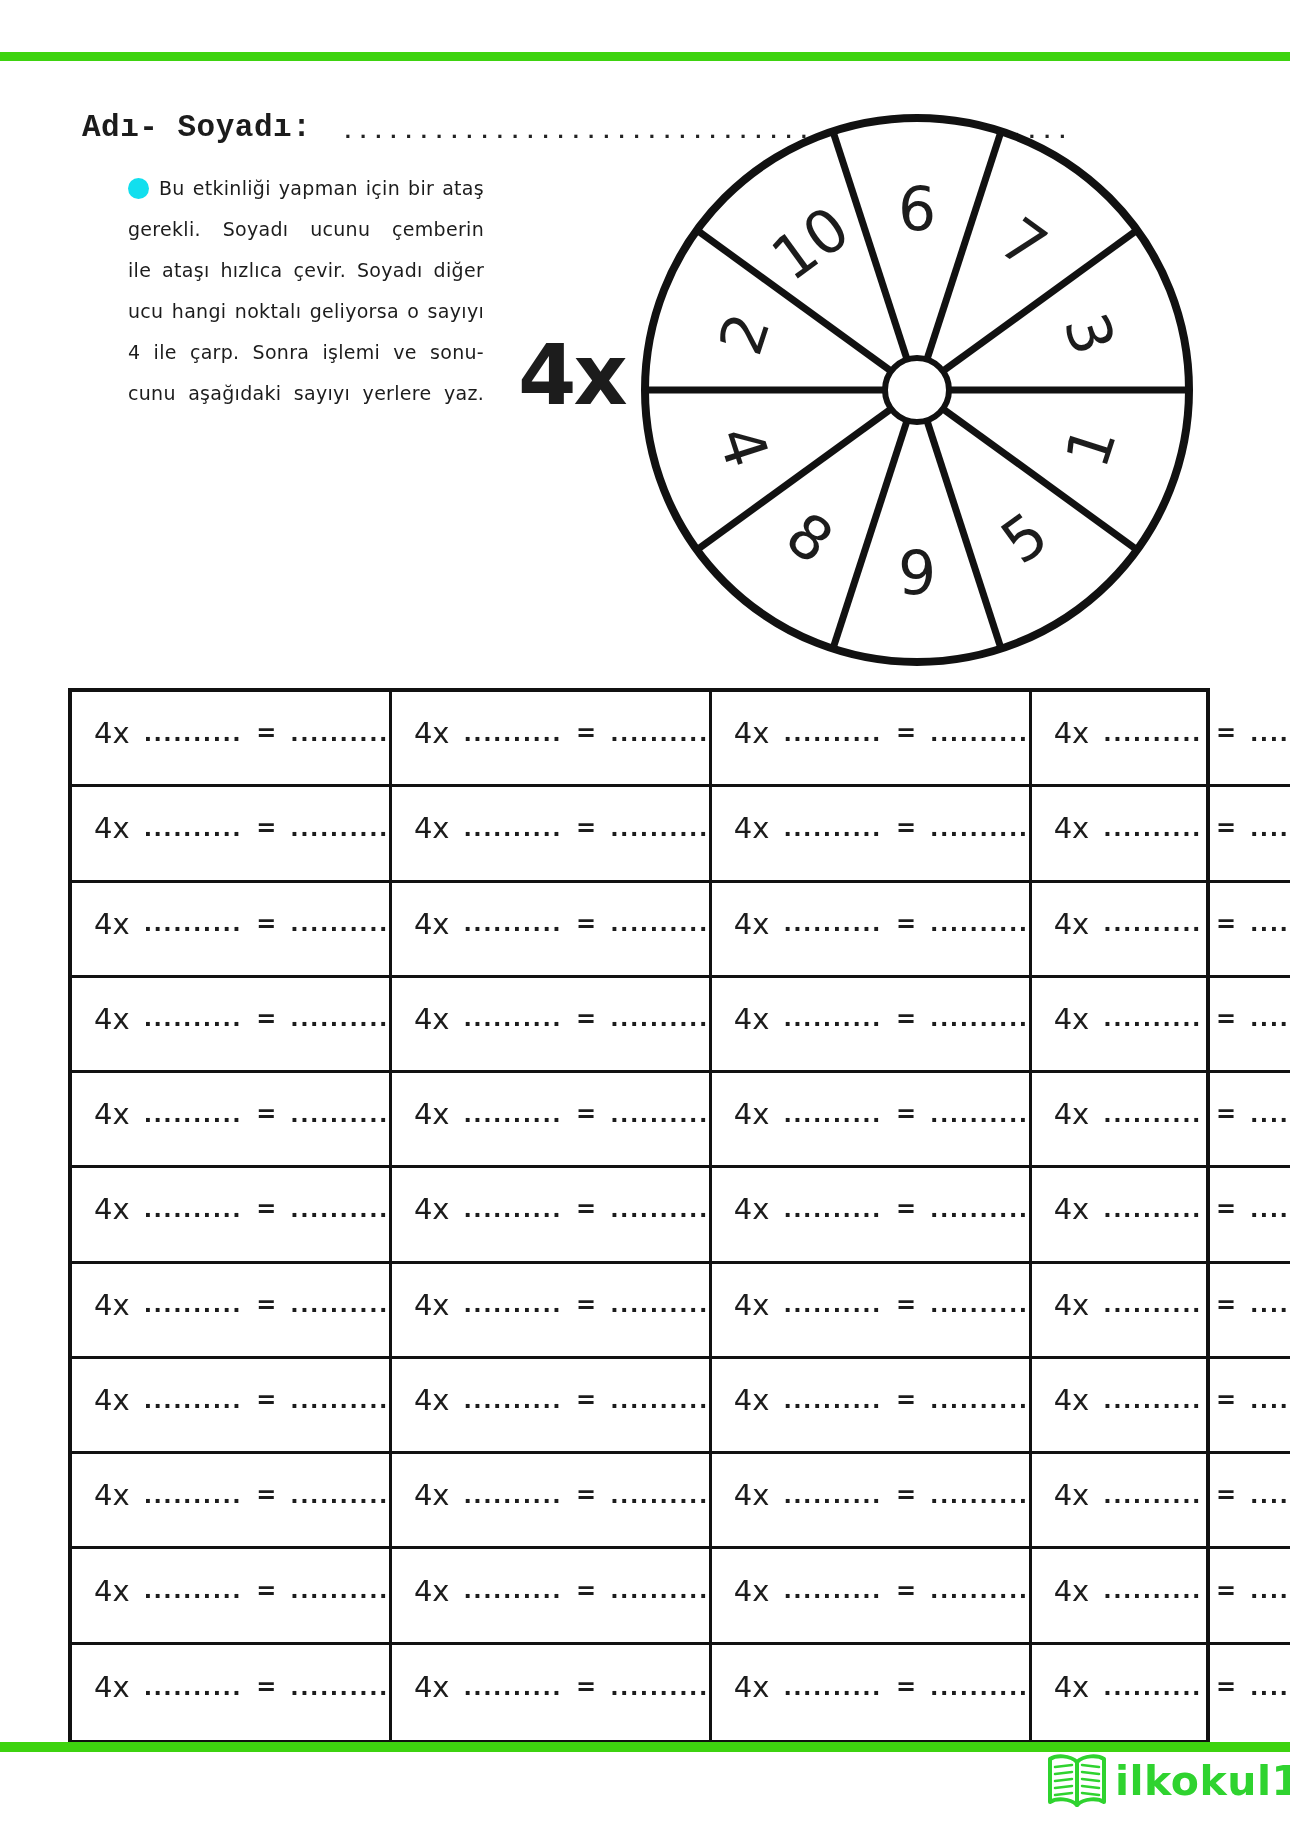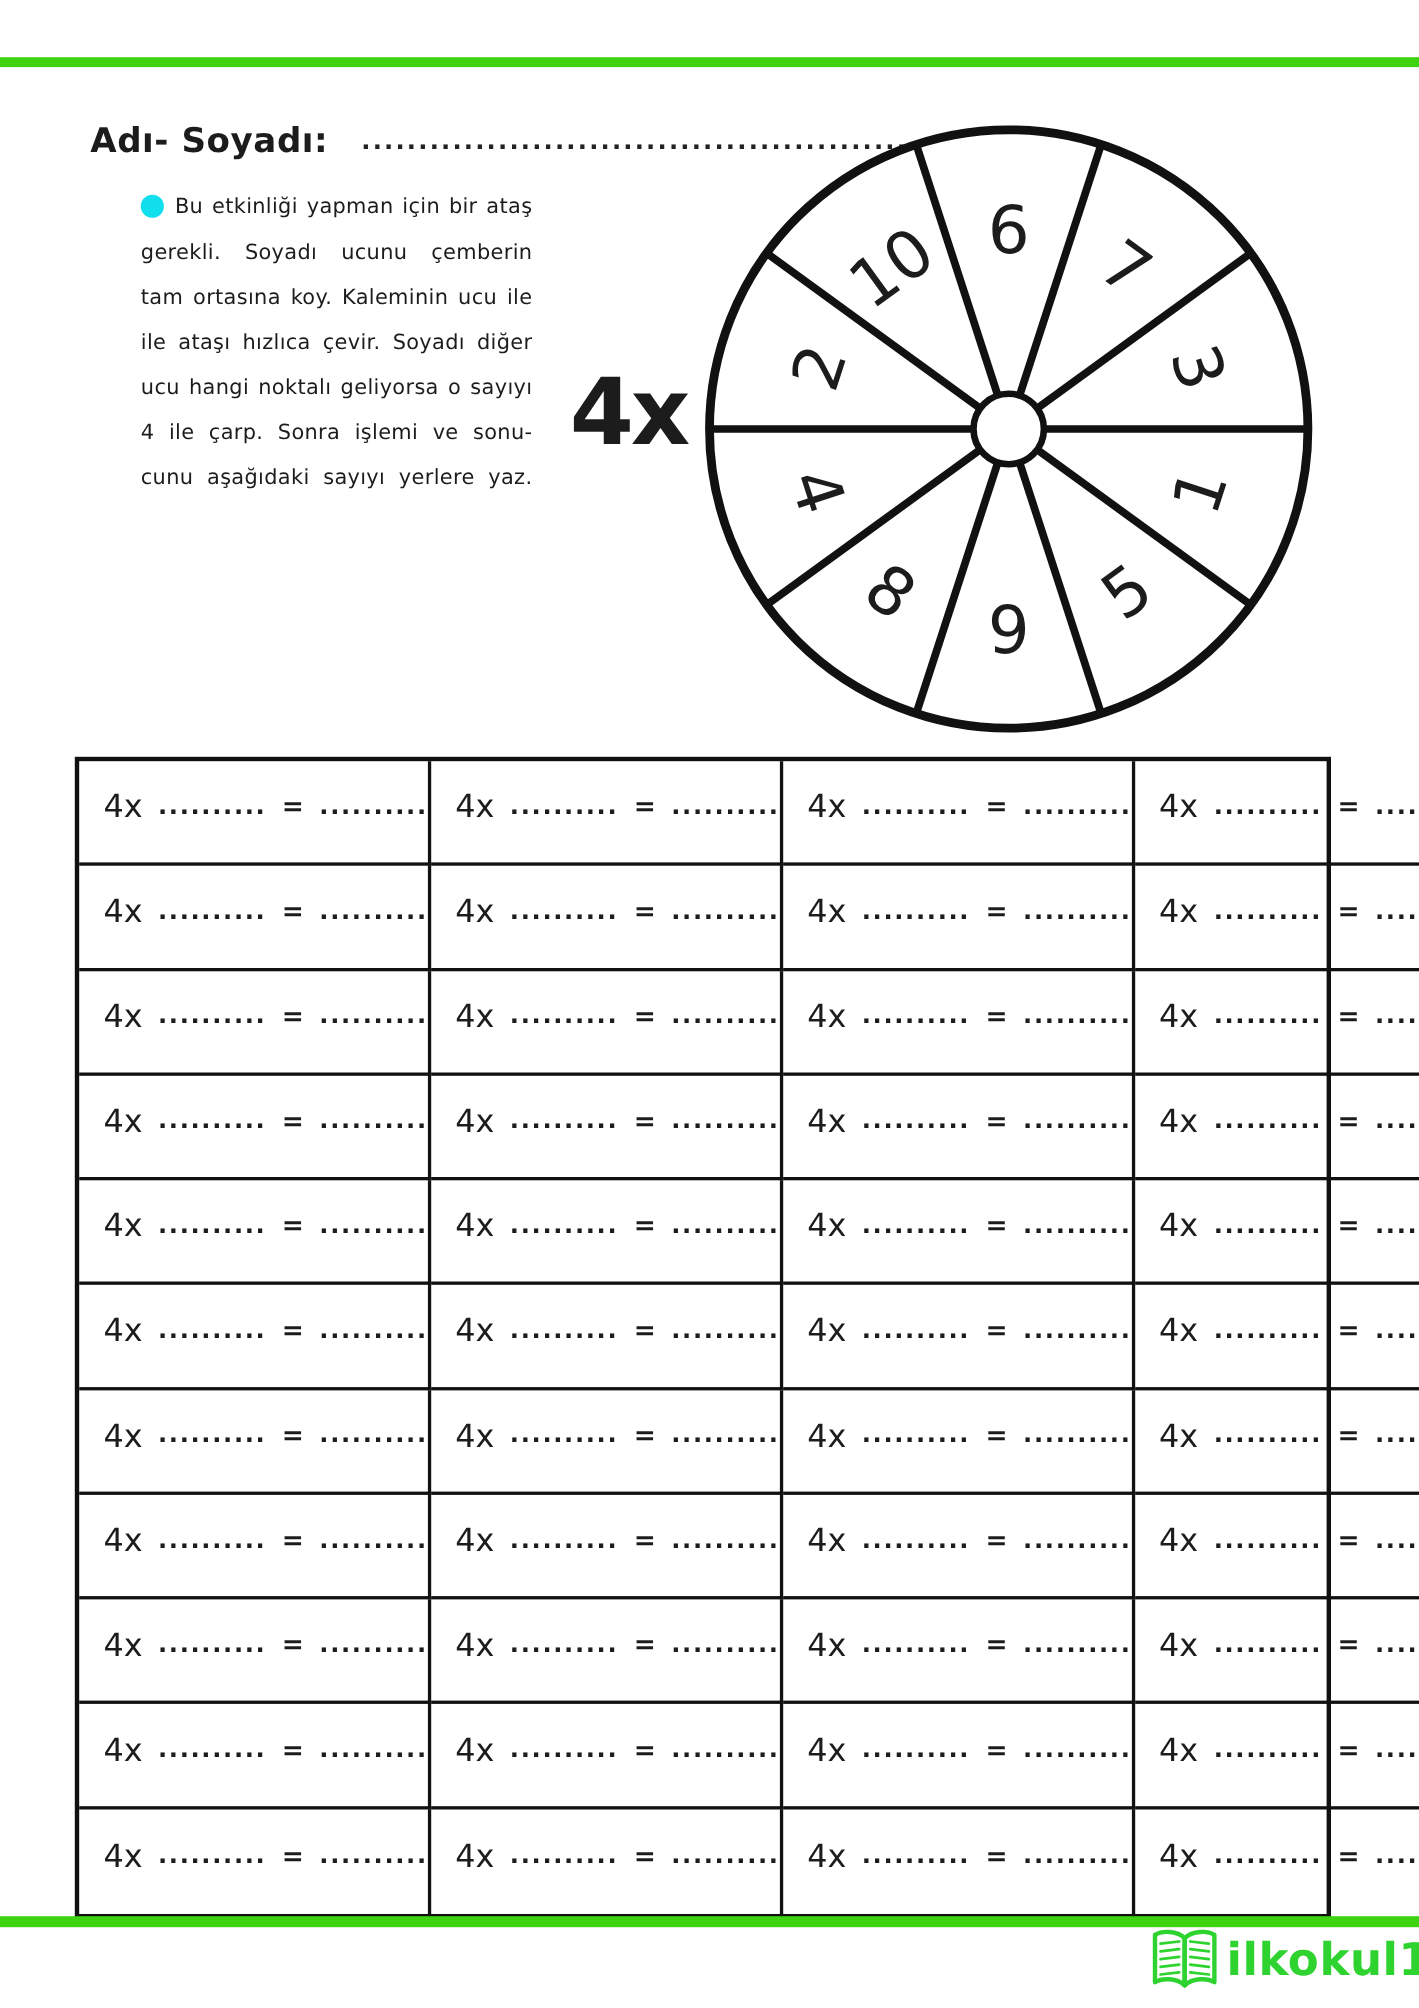--- a/index.html
+++ b/index.html
@@ -4,21 +4,21 @@
 <style>
   html,body{margin:0;padding:0;}
   body{
     width:1290px;height:1825px;position:relative;background:#ffffff;
     font-family:"DejaVu Sans",sans-serif;color:#1c1c1c;overflow:hidden;
   }
   .green-bar{position:absolute;left:0;width:1290px;background:var(--green,#3ed30f);}
   #green-bar-top{top:52px;height:9px;}
   #green-bar-bottom{top:1742px;height:10px;}
 
-  .name-row{position:absolute;left:82px;top:110px;display:flex;align-items:center;gap:30px;}
+  .name-row{position:absolute;left:82px;top:110px;display:flex;align-items:flex-end;gap:30px;font-family:Liberation Mono, monospace;}
   .name-label{font-size:31px;font-weight:700;letter-spacing:0.5px;}
   .name-dots{font-size:22px;font-weight:700;letter-spacing:2px;color:#222;}
 
   .instructions{position:absolute;left:82px;top:168px;width:402px;}
   .instr-line{
     font-size:19px;line-height:41px;white-space:normal;
     text-align:justify;text-align-last:justify;letter-spacing:0.3px;margin-left:46px;
   }
   .bullet{display:inline-block;width:21px;height:21px;border-radius:50%;
     background:var(--cyan,#12dfee);vertical-align:-4px;margin-right:10px;}
@@ -53,21 +53,20 @@
 <div class="green-bar" id="green-bar-top"></div>
 
 <div class="name-row">
   <span class="name-label">Adı- Soyadı:</span>
   <span class="name-dots">................................................</span>
 </div>
 
 <div class="instructions">
     <div class="instr-line"><span class="bullet"></span>Bu etkinliği yapman için bir ataş</div>
     <div class="instr-line">gerekli. Soyadı ucunu çemberin</div>
-    <div class="instr-line">tam ortasına koy. Kaleminin ucu ile</div>
     <div class="instr-line">ile ataşı hızlıca çevir. Soyadı diğer</div>
     <div class="instr-line">ucu hangi noktalı geliyorsa o sayıyı</div>
     <div class="instr-line">4 ile çarp. Sonra işlemi ve sonu-</div>
     <div class="instr-line">cunu aşağıdaki sayıyı yerlere yaz.</div>
   </div>
 
 <div class="big-multiplier">4x</div>
 
 <svg id="wheel" width="562" height="562" viewBox="0 0 562 562">
   <circle cx="281" cy="281" r="272" fill="#ffffff" stroke="#111" stroke-width="8"></circle>

